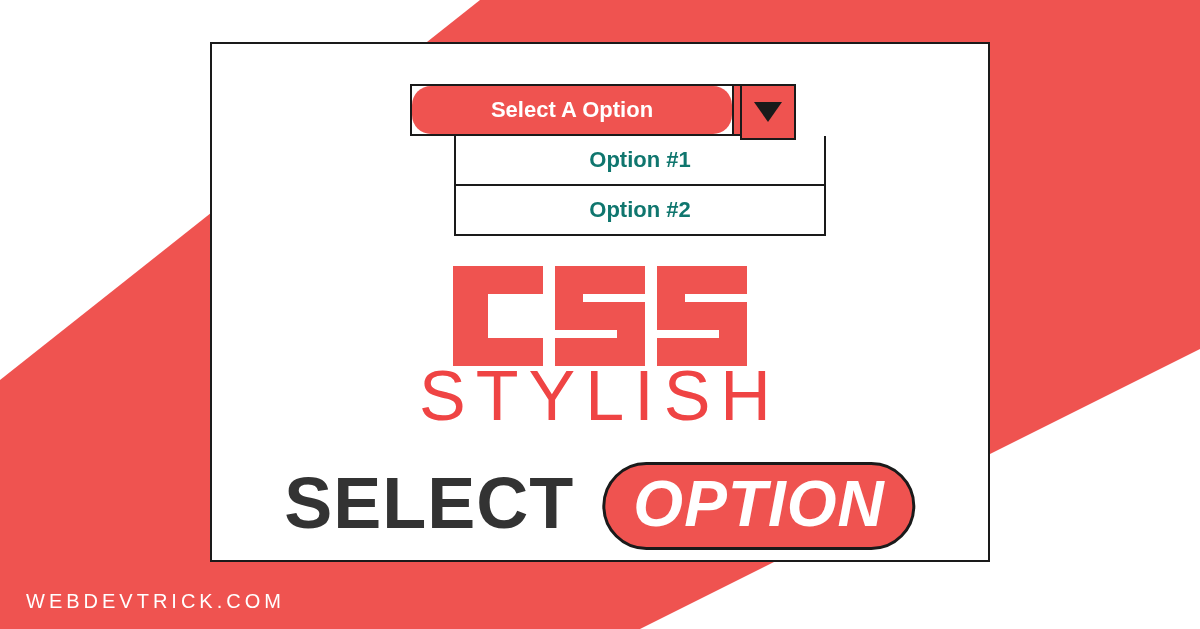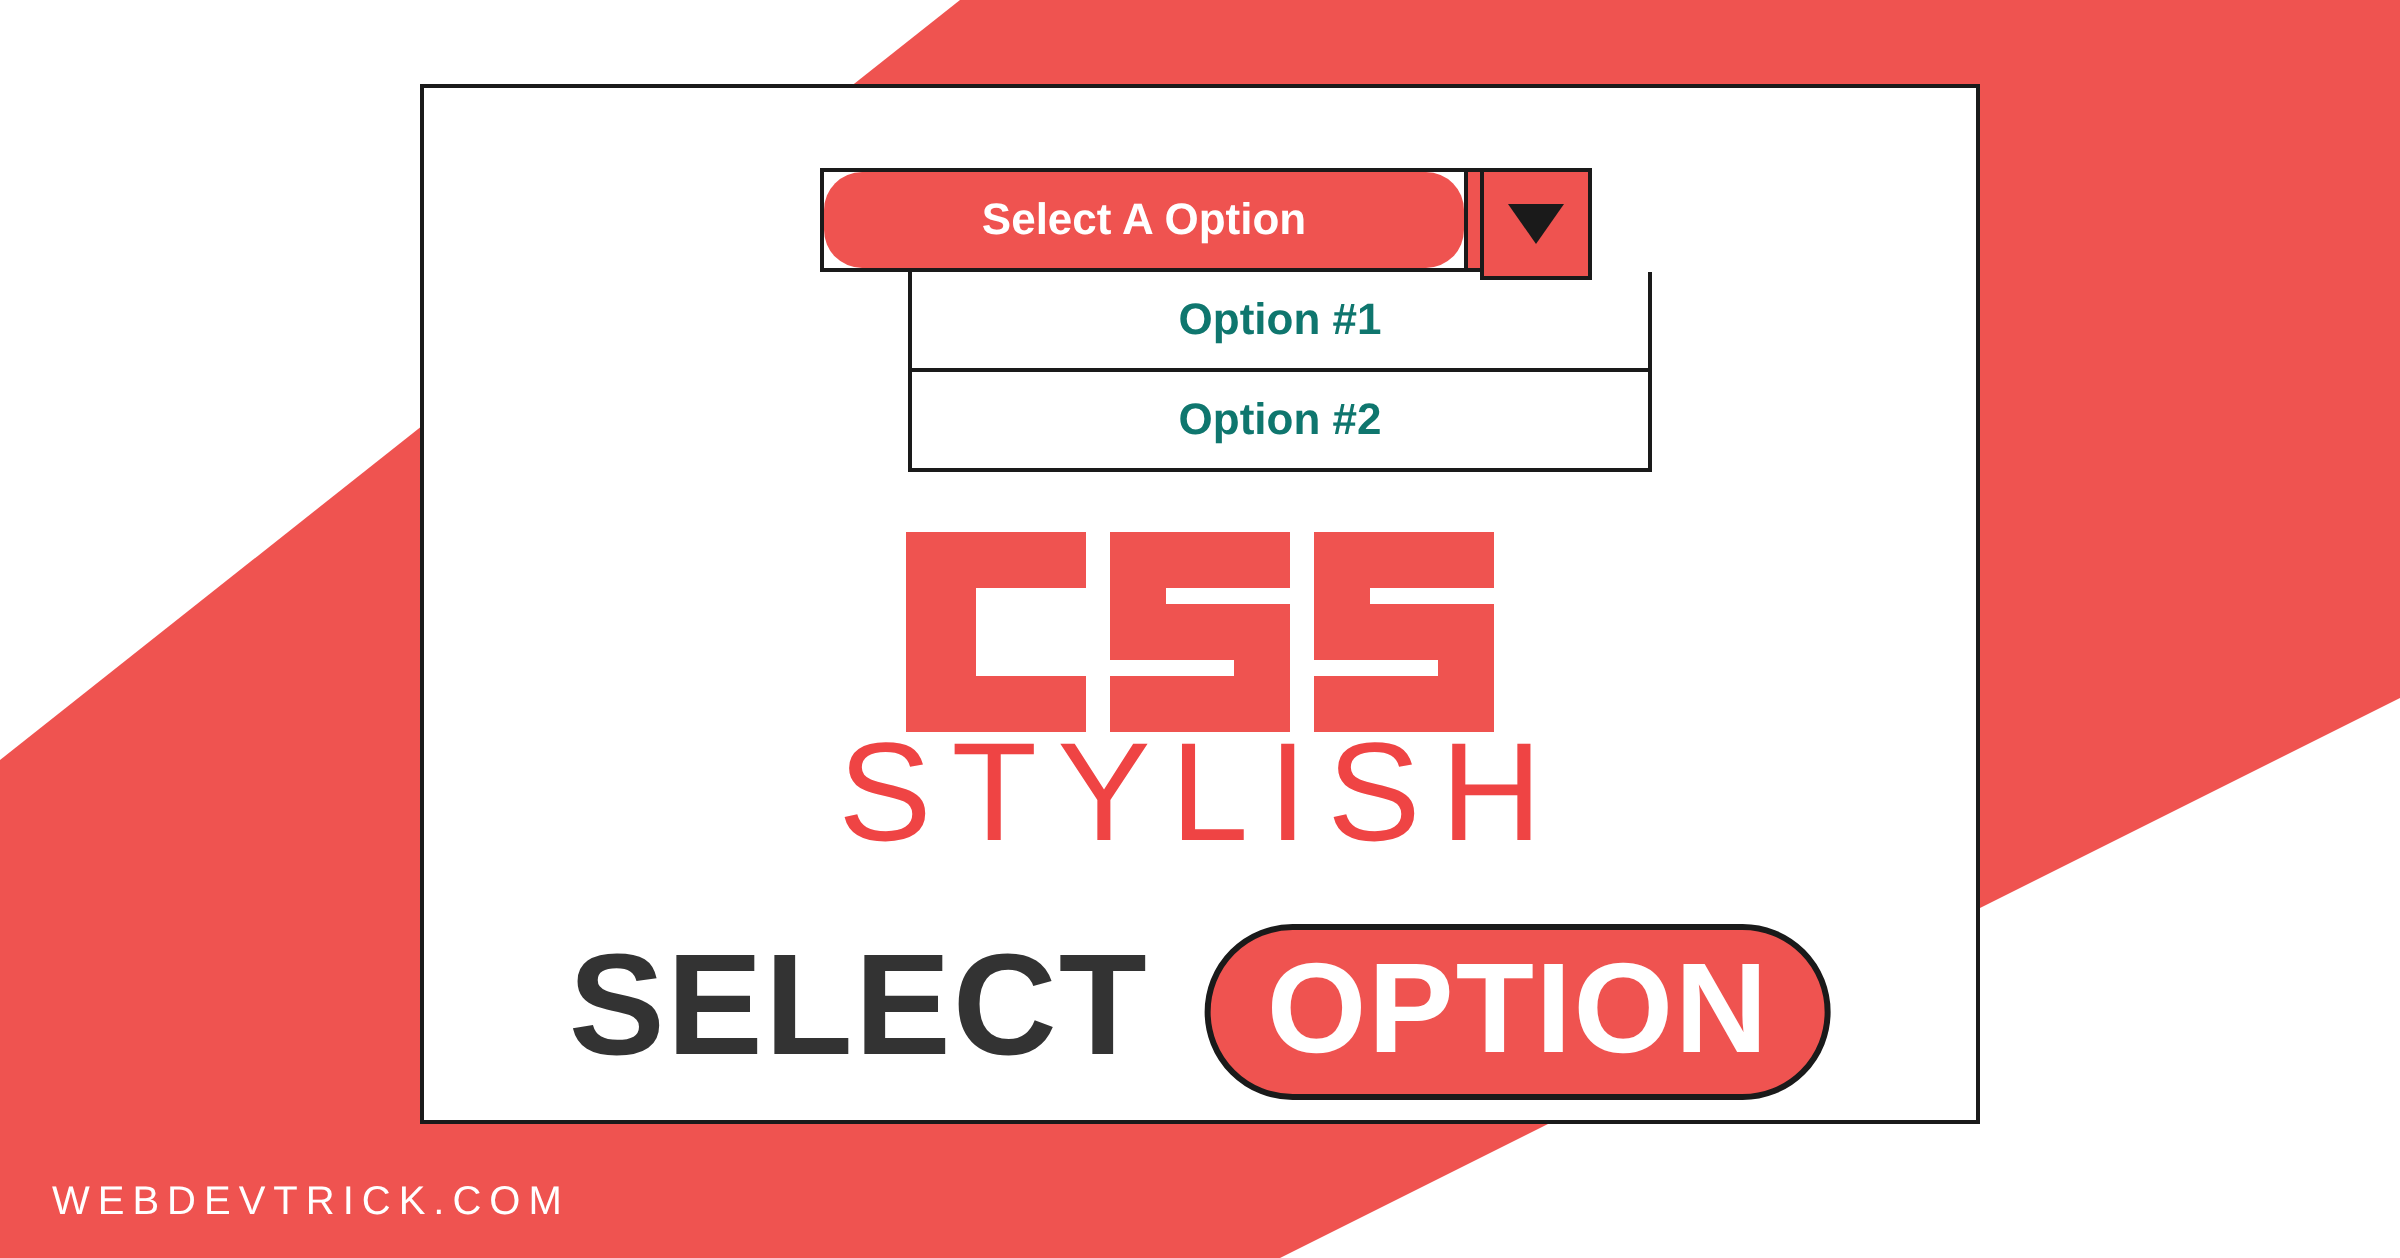--- a/index.html
+++ b/index.html
@@ -223,20 +223,21 @@
     .option-pill {
       background: #ef5350;
       border: 3px solid #1a1a1a;
       border-radius: 44px;
       padding: 2px 28px 6px 28px;
       font-size: 64px;
       font-weight: 900;
       color: white;
       letter-spacing: 1px;
       font-family: Arial Black, Arial, sans-serif;
+      font-style: italic;
     }
     
     .watermark {
       position: absolute;
       bottom: 16px;
       left: 26px;
       color: white;
       font-size: 20px;
       letter-spacing: 4px;
       font-family: Arial, sans-serif;

